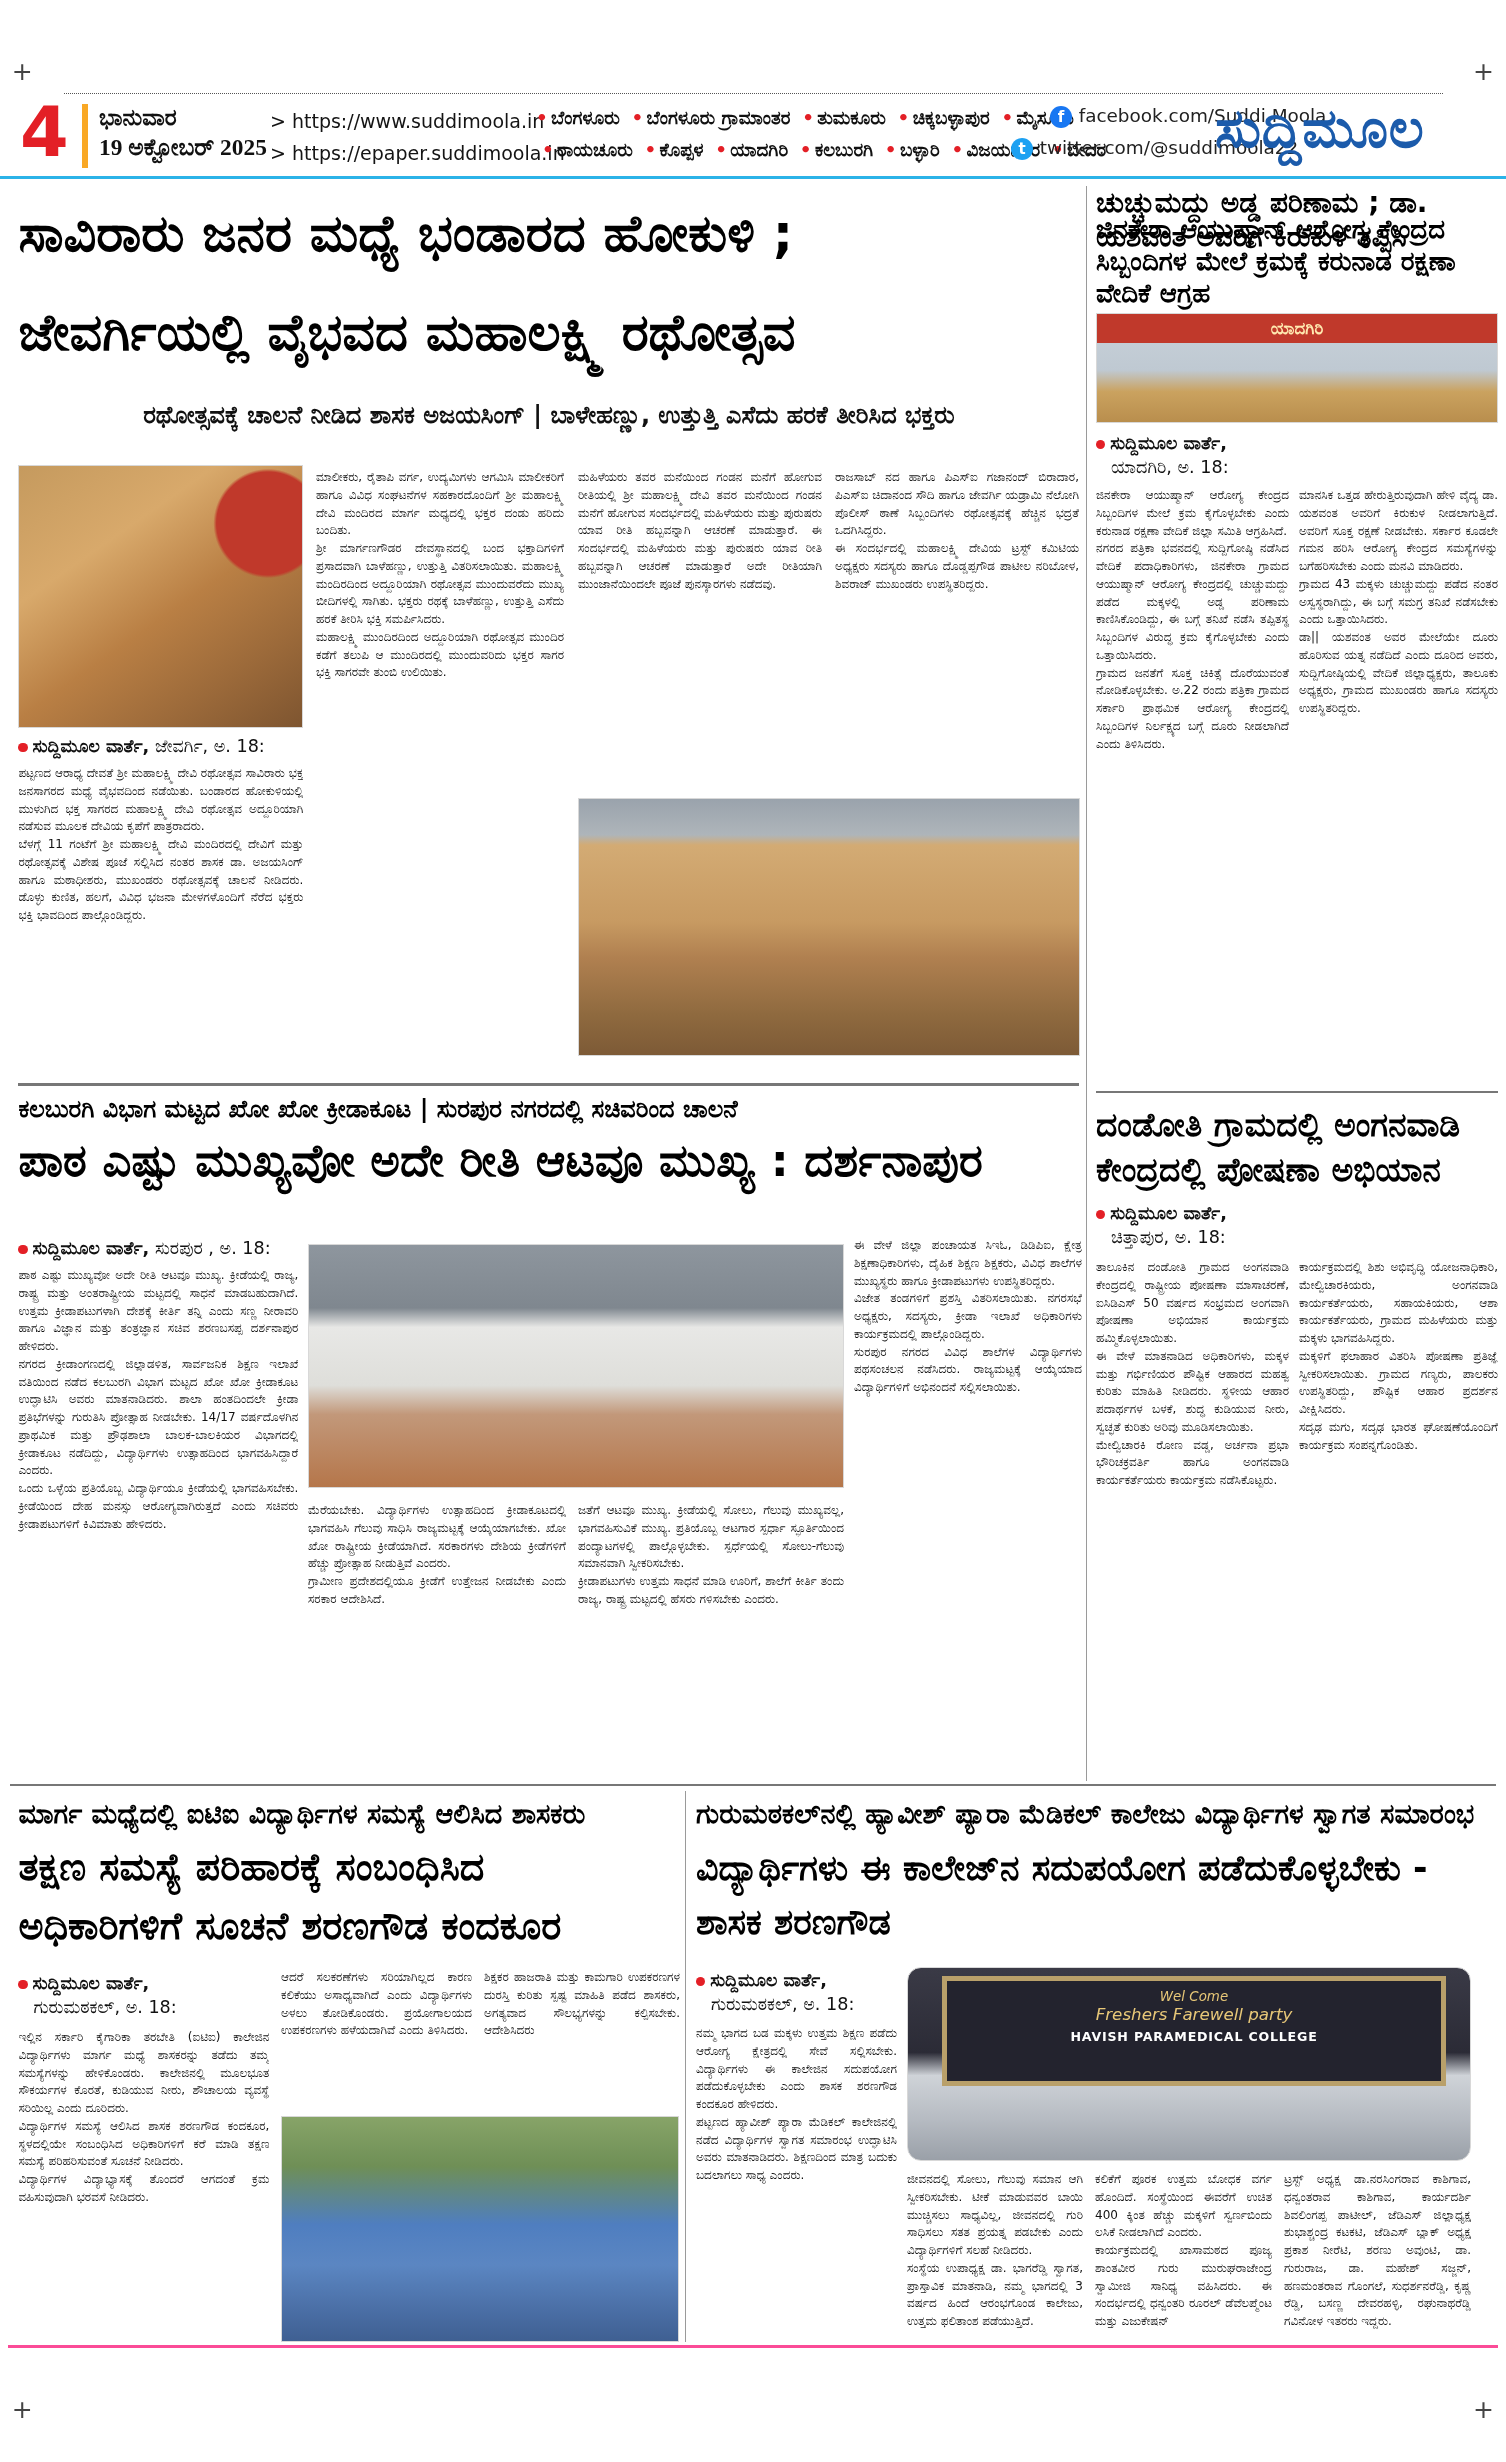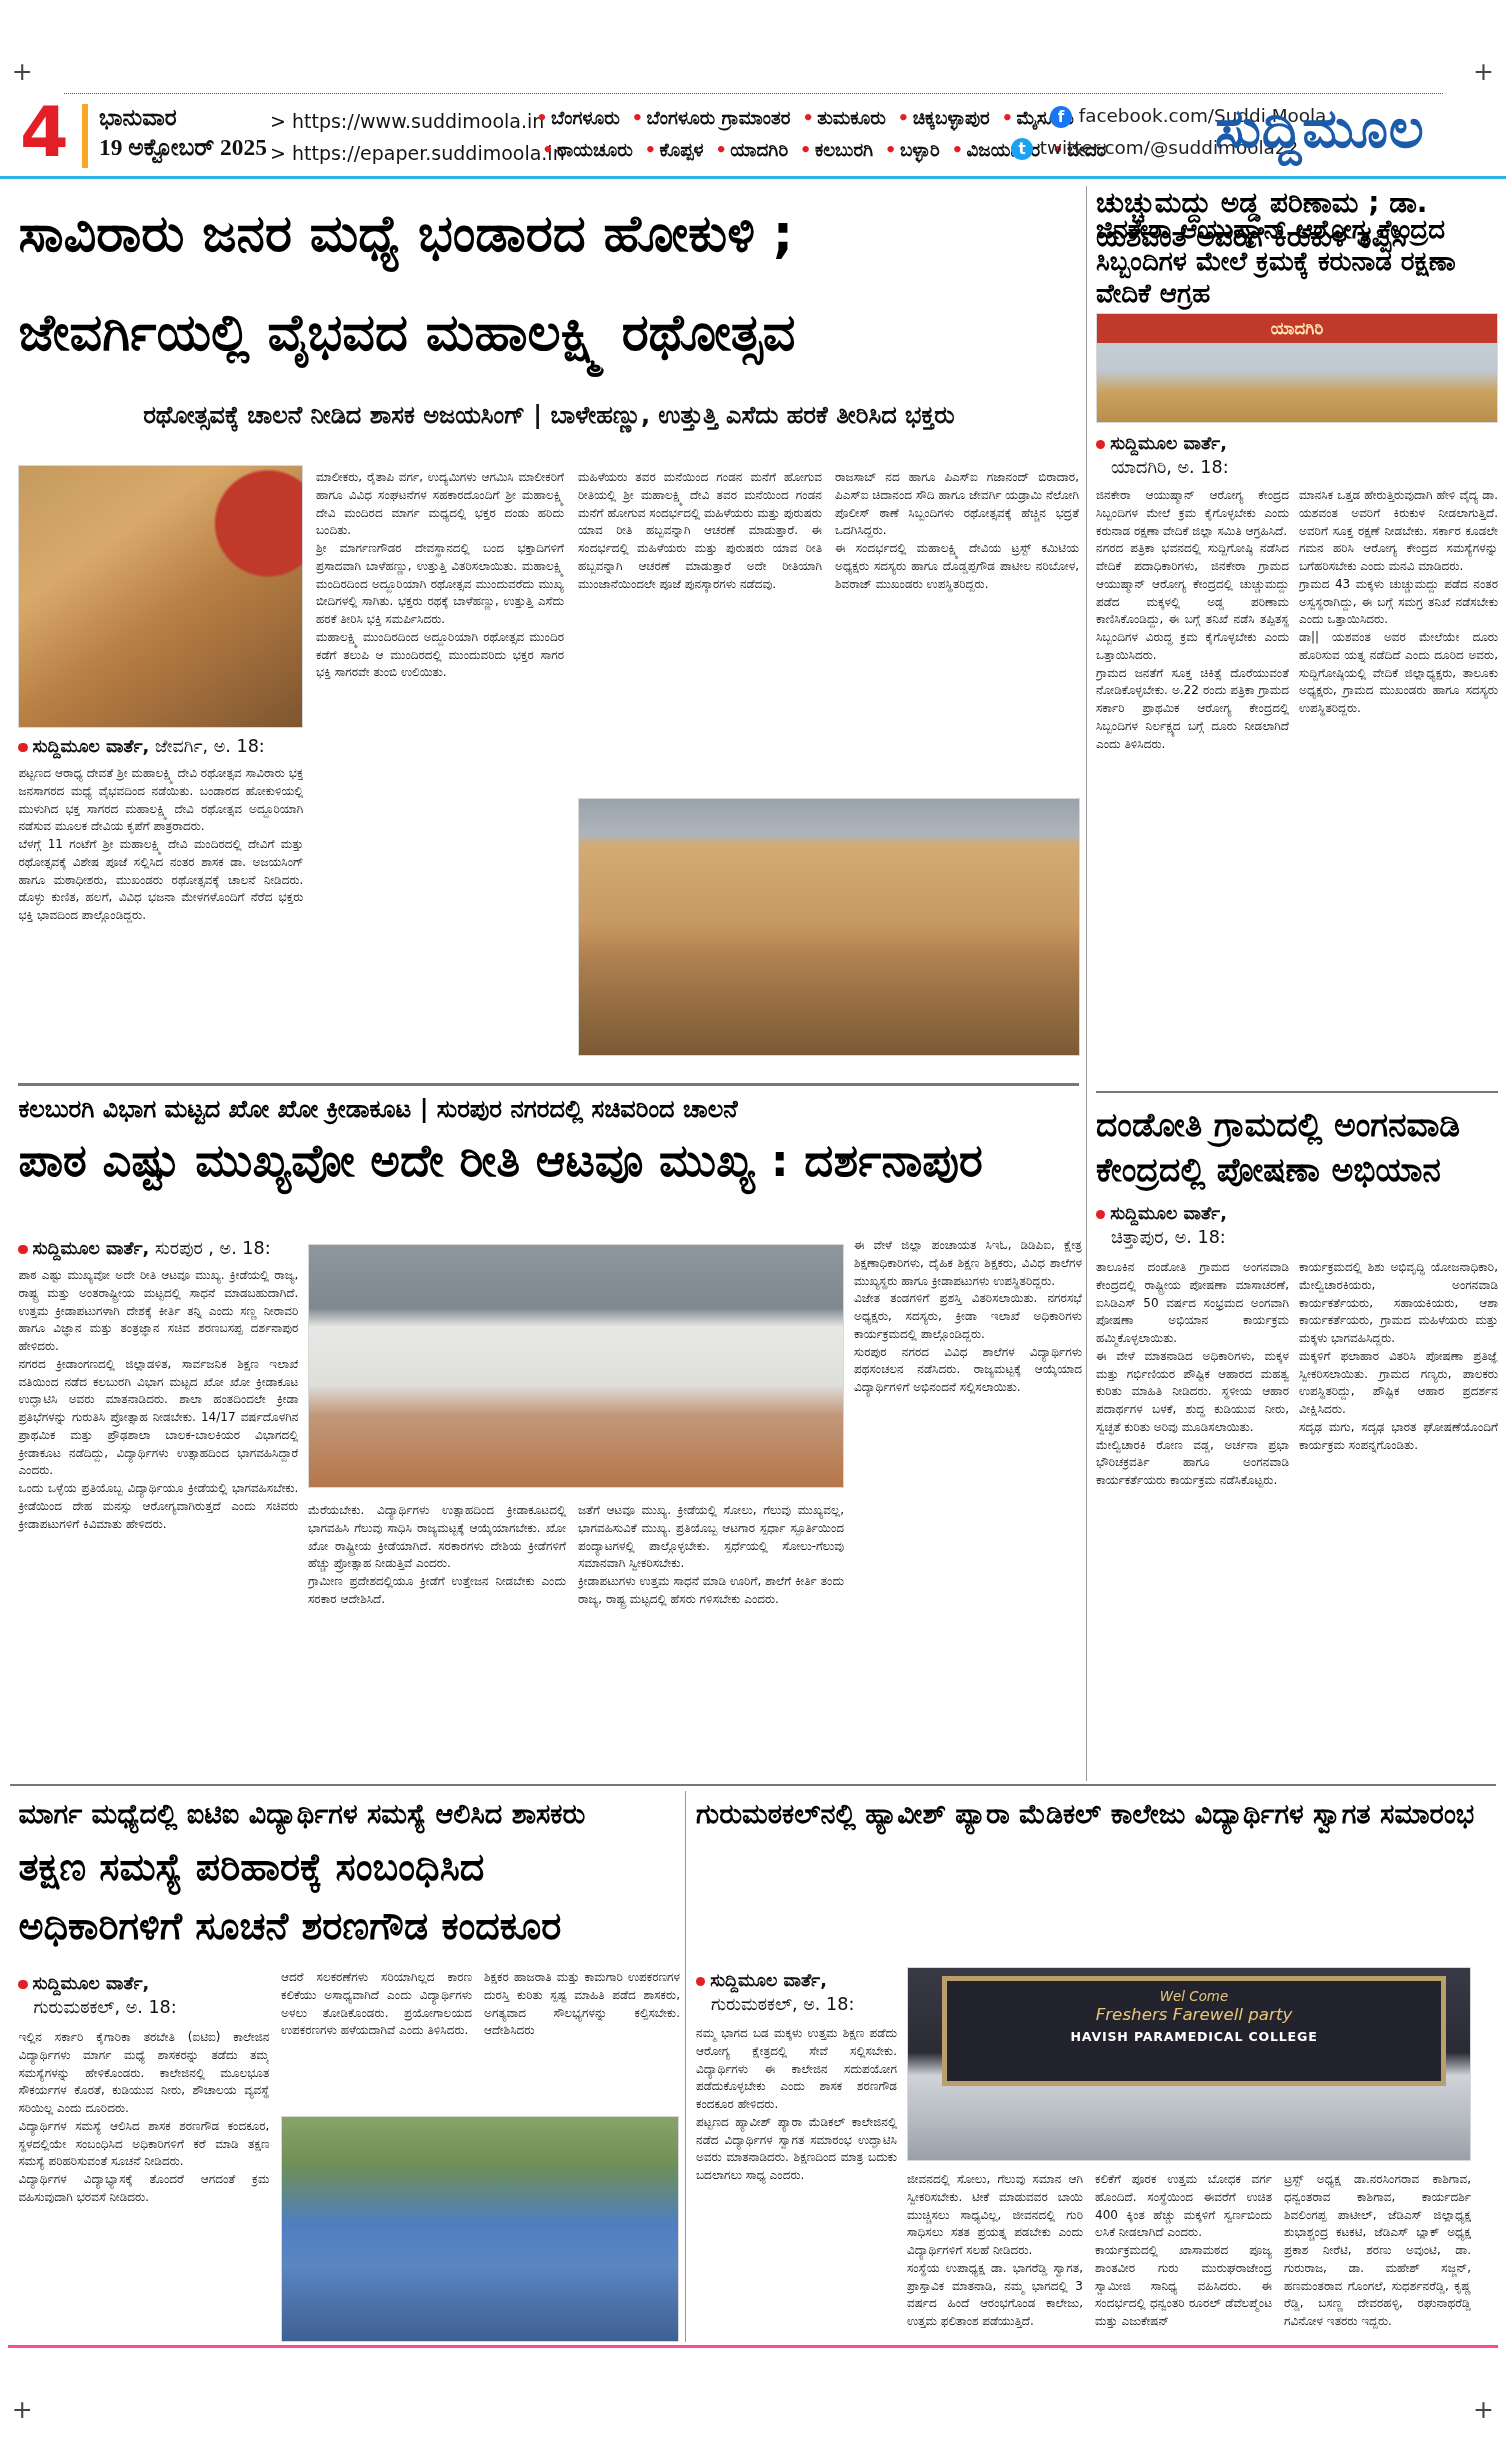--- a/index.html
+++ b/index.html
@@ -162,27 +162,28 @@
   <div class="abs col" style="left:18.4px;top:2029px;width:251px;height:313px;">ಇಲ್ಲಿನ ಸರ್ಕಾರಿ ಕೈಗಾರಿಕಾ ತರಬೇತಿ (ಐಟಿಐ) ಕಾಲೇಜಿನ ವಿದ್ಯಾರ್ಥಿಗಳು ಮಾರ್ಗ ಮಧ್ಯೆ ಶಾಸಕರನ್ನು ತಡೆದು ತಮ್ಮ ಸಮಸ್ಯೆಗಳನ್ನು ಹೇಳಿಕೊಂಡರು. ಕಾಲೇಜಿನಲ್ಲಿ ಮೂಲಭೂತ ಸೌಕರ್ಯಗಳ ಕೊರತೆ, ಕುಡಿಯುವ ನೀರು, ಶೌಚಾಲಯ ವ್ಯವಸ್ಥೆ ಸರಿಯಿಲ್ಲ ಎಂದು ದೂರಿದರು.
 ವಿದ್ಯಾರ್ಥಿಗಳ ಸಮಸ್ಯೆ ಆಲಿಸಿದ ಶಾಸಕ ಶರಣಗೌಡ ಕಂದಕೂರ, ಸ್ಥಳದಲ್ಲಿಯೇ ಸಂಬಂಧಿಸಿದ ಅಧಿಕಾರಿಗಳಿಗೆ ಕರೆ ಮಾಡಿ ತಕ್ಷಣ ಸಮಸ್ಯೆ ಪರಿಹರಿಸುವಂತೆ ಸೂಚನೆ ನೀಡಿದರು.
 ವಿದ್ಯಾರ್ಥಿಗಳ ವಿದ್ಯಾಭ್ಯಾಸಕ್ಕೆ ತೊಂದರೆ ಆಗದಂತೆ ಕ್ರಮ ವಹಿಸುವುದಾಗಿ ಭರವಸೆ ನೀಡಿದರು.</div>
   <div class="abs col" style="left:281px;top:1969px;width:191px;height:141px;">ಆದರೆ ಸಲಕರಣೆಗಳು ಸರಿಯಾಗಿಲ್ಲದ ಕಾರಣ ಕಲಿಕೆಯು ಅಸಾಧ್ಯವಾಗಿದೆ ಎಂದು ವಿದ್ಯಾರ್ಥಿಗಳು ಅಳಲು ತೋಡಿಕೊಂಡರು. ಪ್ರಯೋಗಾಲಯದ ಉಪಕರಣಗಳು ಹಳೆಯದಾಗಿವೆ ಎಂದು ತಿಳಿಸಿದರು.</div>
   <div class="abs col" style="left:484px;top:1969px;width:196px;height:141px;">ಶಿಕ್ಷಕರ ಹಾಜರಾತಿ ಮತ್ತು ಕಾಮಗಾರಿ ಉಪಕರಣಗಳ ದುರಸ್ತಿ ಕುರಿತು ಸ್ಪಷ್ಟ ಮಾಹಿತಿ ಪಡೆದ ಶಾಸಕರು, ಅಗತ್ಯವಾದ ಸೌಲಭ್ಯಗಳನ್ನು ಕಲ್ಪಿಸಬೇಕು. ಆದೇಶಿಸಿದರು</div>
   <div class="abs photo ph-iti" style="left:281px;top:2116px;width:398px;height:226px;"></div>
 
   <div class="abs vrule" style="left:685px;top:1791px;height:551px;"></div>
 
   <div class="abs kicker" style="left:696px;top:1798px;width:802px;font-size:27px;">ಗುರುಮಠಕಲ್‌ನಲ್ಲಿ ಹ್ಯಾವೀಶ್ ಪ್ಯಾರಾ ಮೆಡಿಕಲ್ ಕಾಲೇಜು ವಿದ್ಯಾರ್ಥಿಗಳ ಸ್ವಾಗತ ಸಮಾರಂಭ</div>
+  <div class="abs hl" style="left:696px;top:1841px;width:802px;font-size:35px;line-height:1.55;">ವಿದ್ಯಾರ್ಥಿಗಳು ಈ ಕಾಲೇಜ್‌ನ ಸದುಪಯೋಗ ಪಡೆದುಕೊಳ್ಳಬೇಕು - ಶಾಸಕ ಶರಣಗೌಡ</div>
   <div class="abs byline" style="left:696px;top:1969px;width:201px;">
     <span class="dot"></span><b>ಸುದ್ದಿಮೂಲ ವಾರ್ತೆ,</b><br>
     <span style="margin-left:15px;">ಗುರುಮಠಕಲ್, ಅ. 18:</span>
   </div>
   <div class="abs col" style="left:696px;top:2025px;width:201px;height:316px;">ನಮ್ಮ ಭಾಗದ ಬಡ ಮಕ್ಕಳು ಉತ್ತಮ ಶಿಕ್ಷಣ ಪಡೆದು ಆರೋಗ್ಯ ಕ್ಷೇತ್ರದಲ್ಲಿ ಸೇವೆ ಸಲ್ಲಿಸಬೇಕು. ವಿದ್ಯಾರ್ಥಿಗಳು ಈ ಕಾಲೇಜಿನ ಸದುಪಯೋಗ ಪಡೆದುಕೊಳ್ಳಬೇಕು ಎಂದು ಶಾಸಕ ಶರಣಗೌಡ ಕಂದಕೂರ ಹೇಳಿದರು.
 ಪಟ್ಟಣದ ಹ್ಯಾವೀಶ್ ಪ್ಯಾರಾ ಮೆಡಿಕಲ್ ಕಾಲೇಜಿನಲ್ಲಿ ನಡೆದ ವಿದ್ಯಾರ್ಥಿಗಳ ಸ್ವಾಗತ ಸಮಾರಂಭ ಉದ್ಘಾಟಿಸಿ ಅವರು ಮಾತನಾಡಿದರು. ಶಿಕ್ಷಣದಿಂದ ಮಾತ್ರ ಬದುಕು ಬದಲಾಗಲು ಸಾಧ್ಯ ಎಂದರು.</div>
-  <div class="abs photo ph-college" style="left:907px;top:1967px;width:564px;height:194px;">
+  <div class="abs photo ph-college" style="left:907px;top:1967px;width:564px;height:194px;border-radius:14px;">
     <div class="banner-dark">
       <div class="bscript">Wel Come</div>
       <div class="bscript2">Freshers Farewell party</div>
       <div class="bcaps">HAVISH PARAMEDICAL COLLEGE</div>
     </div>
   </div>
   <div class="abs col" style="left:907px;top:2171px;width:176px;height:172px;">ಜೀವನದಲ್ಲಿ ಸೋಲು, ಗೆಲುವು ಸಮಾನ ಆಗಿ ಸ್ವೀಕರಿಸಬೇಕು. ಟೀಕೆ ಮಾಡುವವರ ಬಾಯಿ ಮುಚ್ಚಿಸಲು ಸಾಧ್ಯವಿಲ್ಲ, ಜೀವನದಲ್ಲಿ ಗುರಿ ಸಾಧಿಸಲು ಸತತ ಪ್ರಯತ್ನ ಪಡಬೇಕು ಎಂದು ವಿದ್ಯಾರ್ಥಿಗಳಿಗೆ ಸಲಹೆ ನೀಡಿದರು.
 ಸಂಸ್ಥೆಯ ಉಪಾಧ್ಯಕ್ಷ ಡಾ. ಭಾಗರೆಡ್ಡಿ ಸ್ವಾಗತ, ಪ್ರಾಸ್ತಾವಿಕ ಮಾತನಾಡಿ, ನಮ್ಮ ಭಾಗದಲ್ಲಿ 3 ವರ್ಷದ ಹಿಂದೆ ಆರಂಭಗೊಂಡ ಕಾಲೇಜು, ಉತ್ತಮ ಫಲಿತಾಂಶ ಪಡೆಯುತ್ತಿದೆ.</div>
   <div class="abs col" style="left:1095px;top:2171px;width:177px;height:172px;">ಕಲಿಕೆಗೆ ಪೂರಕ ಉತ್ತಮ ಬೋಧಕ ವರ್ಗ ಹೊಂದಿದೆ. ಸಂಸ್ಥೆಯಿಂದ ಈವರೆಗೆ ಉಚಿತ 400 ಕ್ಕಿಂತ ಹೆಚ್ಚು ಮಕ್ಕಳಿಗೆ ಸ್ವರ್ಣಬಿಂದು ಲಸಿಕೆ ನೀಡಲಾಗಿದೆ ಎಂದರು.
 ಕಾರ್ಯಕ್ರಮದಲ್ಲಿ ಖಾಸಾಮಠದ ಪೂಜ್ಯ ಶಾಂತವೀರ ಗುರು ಮುರುಘರಾಜೇಂದ್ರ ಸ್ವಾಮೀಜಿ ಸಾನಿಧ್ಯ ವಹಿಸಿದರು. ಈ ಸಂದರ್ಭದಲ್ಲಿ ಧನ್ವಂತರಿ ರೂರಲ್ ಡೆವೆಲಪ್ಮೆಂಟ ಮತ್ತು ಎಜುಕೇಷನ್</div>

